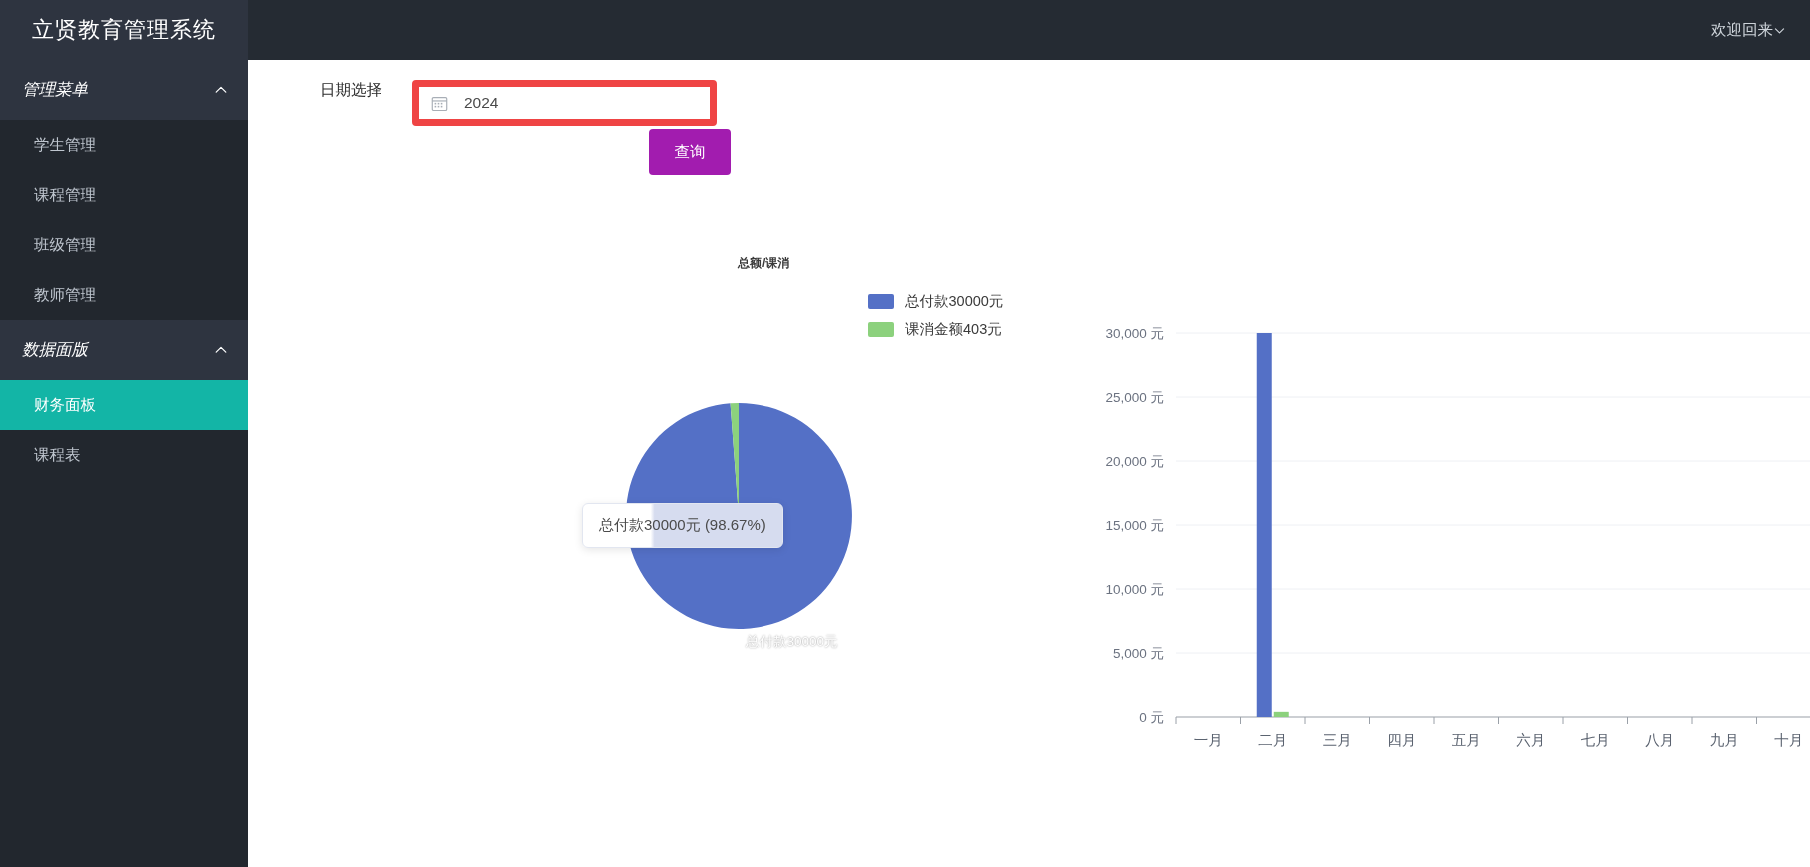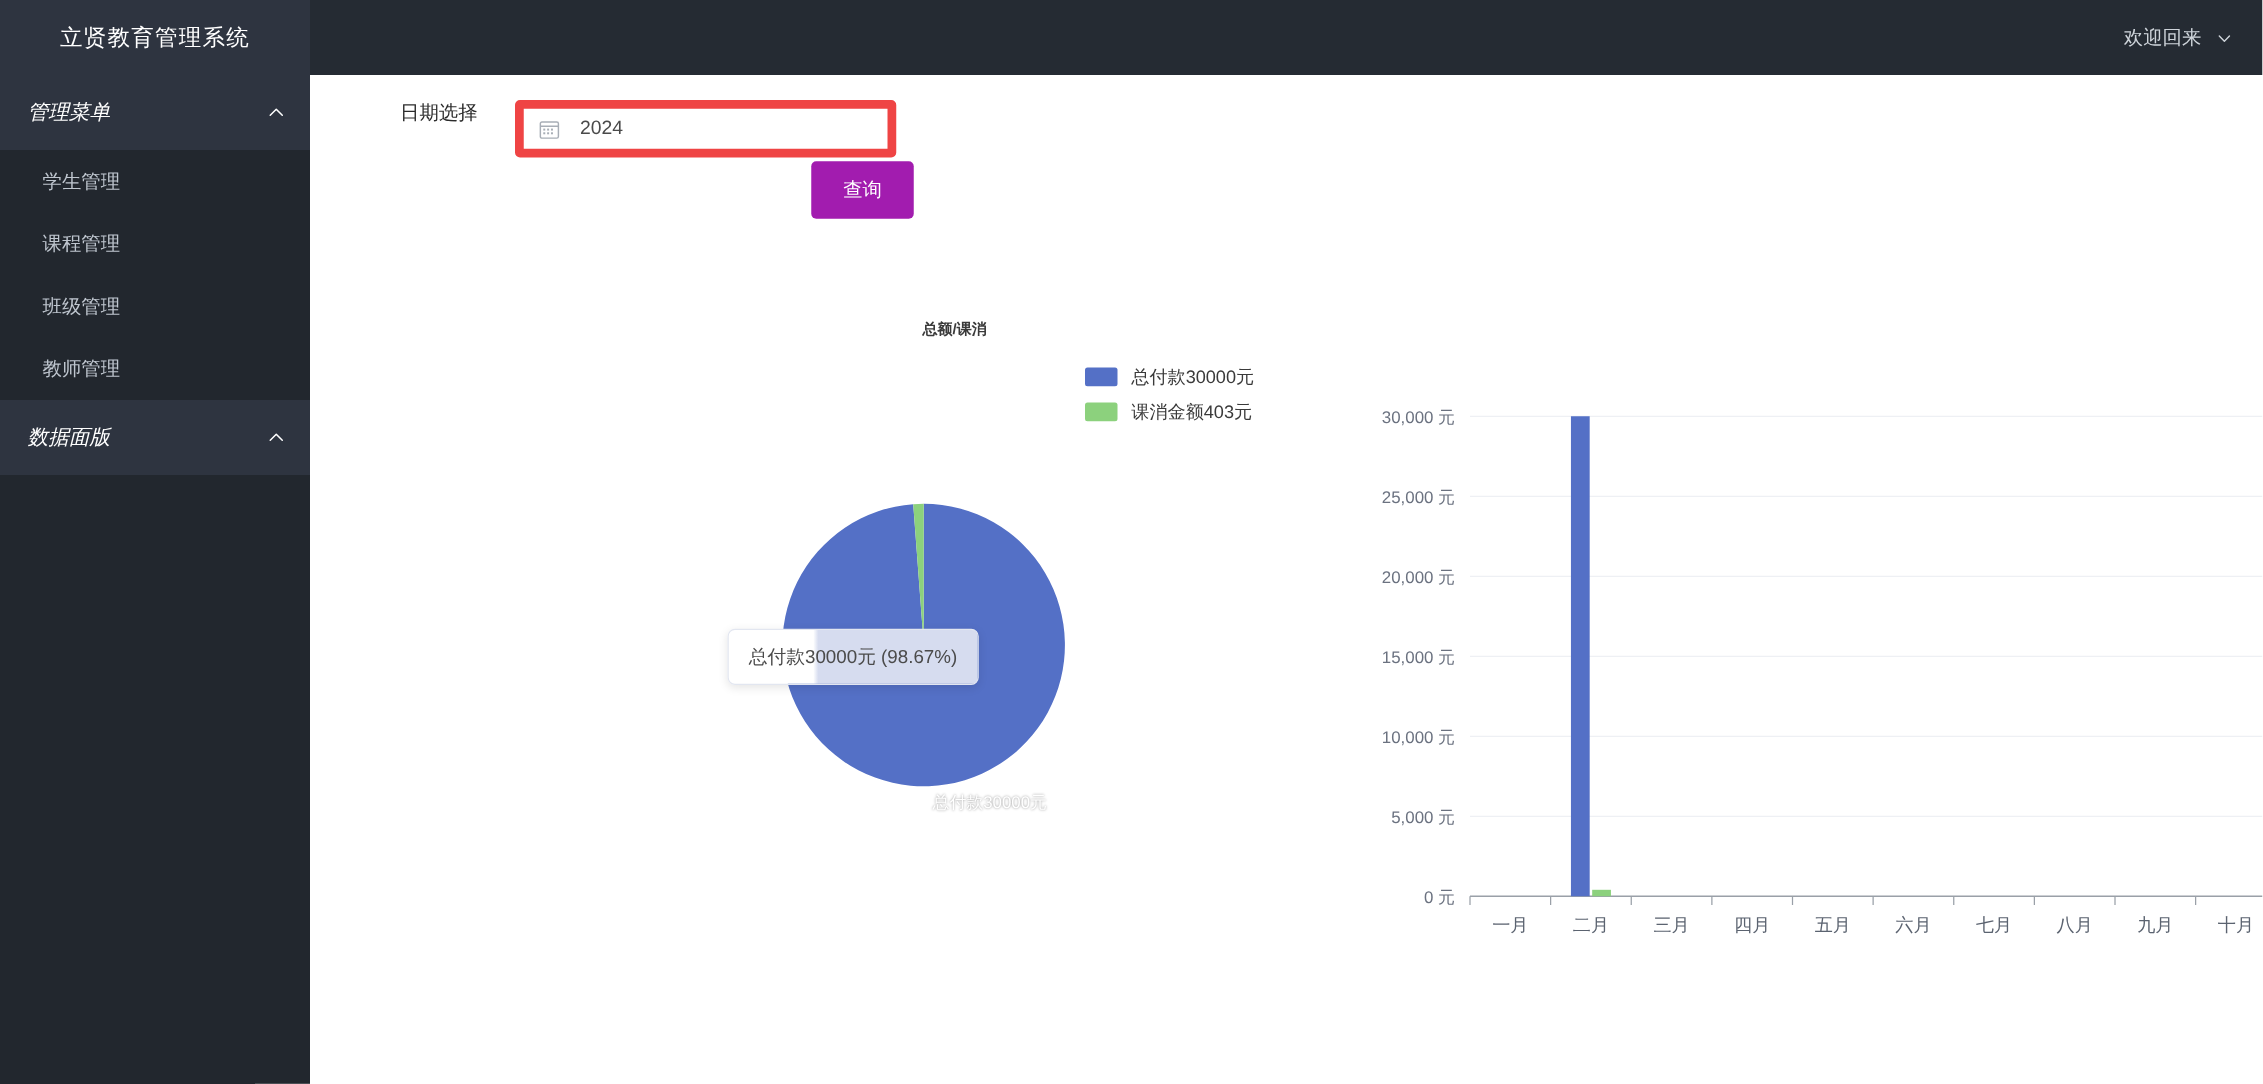--- a/index.html
+++ b/index.html
@@ -15,21 +15,21 @@
   .sidebar {
     width: 248px; height: 867px;
     background: #22272e;
     flex: 0 0 248px;
     display: flex; flex-direction: column;
   }
   .brand {
     height: 60px;
     background: #2e3440;
     color: #ffffff;
-    font-size: 18px;
+    font-size: 22px;
     letter-spacing: 1px;
     display: flex; align-items: center; justify-content: center;
     flex: 0 0 60px;
   }
   .group-head {
     height: 60px;
     background: #2e3440;
     color: #ffffff;
     font-size: 16.5px;
     display: flex; align-items: center;
@@ -63,21 +63,21 @@
   
   .main { flex: 1 1 auto; display: flex; flex-direction: column; height: 867px; }
   .topbar {
     height: 60px; flex: 0 0 60px;
     background: #252b33;
     display: flex; align-items: center; justify-content: flex-end;
     padding-right: 24px;
   }
   .welcome {
     color: #ced4da; font-size: 15.5px;
-    display: flex; align-items: center; gap: 12px;
+    display: flex; align-items: center; gap: 0;
     cursor: pointer;
   }
   .welcome .caret-d { width: 13px; height: 13px; display:inline-flex; }
 
   .content {
     flex: 1 1 auto;
     background: #ffffff;
     position: relative;
     overflow: hidden;
   }
@@ -181,20 +181,28 @@
         </div>
     </div>
 
     <div class="group-head">
       <span>数据面版</span>
       <span class="caret">
         <svg viewBox="0 0 16 16" width="14" height="14">
             <path d="M2.5 10.5 L8 5 L13.5 10.5" fill="none" stroke="#ffffff" stroke-width="1.4" stroke-linecap="round" stroke-linejoin="round"></path>
           </svg>
       </span>
+    </div>
+    <div class="sub-list">
+      <div class="sub-item active">
+          <span>财务面板</span>
+        </div>
+      <div class="sub-item">
+          <span>课程表</span>
+        </div>
     </div>
 
     <div class="sidebar-fill"></div>
   </aside>
 
   <div class="main">
 
     <div class="topbar">
       <div class="welcome">
         <span>欢迎回来</span>

